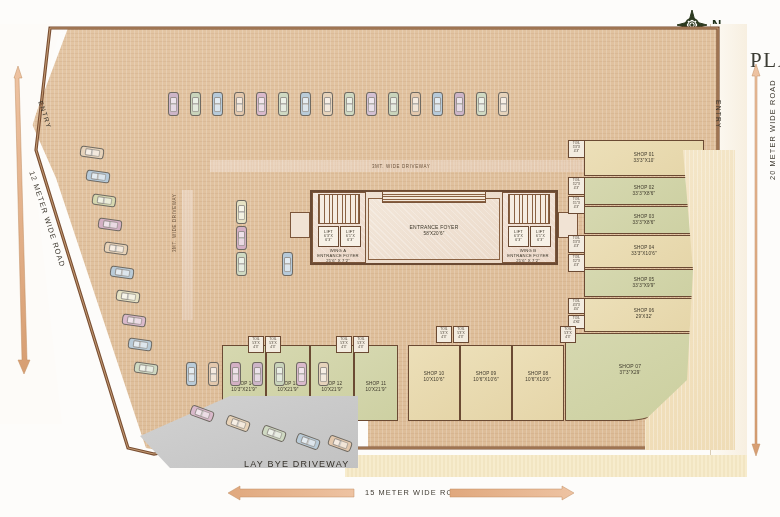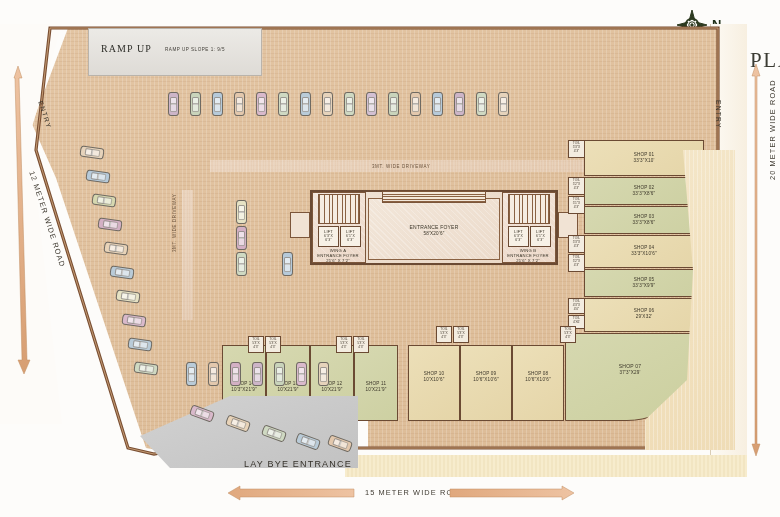--- a/index.html
+++ b/index.html
@@ -93,24 +93,20 @@
   <div class="whitebuf" style="left:0;top:24px;width:70px;height:430px;
               clip-path:polygon(0 0, 62px 0, 30px 110px, 62px 400px, 0 400px);background:#fdfbf8;"></div>
 
   <div style="position:absolute;left:8px;top:24px;width:740px;height:450px;pointer-events:none;">
     <svg width="740" height="450" viewBox="0 0 740 450">
       <polygon points="42,4 710,4 710,400 660,424 342,424 342,396 322,396 146,430 120,424 28,126" fill="none" stroke="#7a4f33" stroke-width="3.2"></polygon>
       <polygon points="42,4 710,4 710,400 660,424 342,424 342,396 322,396 146,430 120,424 28,126" fill="none" stroke="#c49b73" stroke-width="1"></polygon>
     </svg>
   </div>
 
-  <div class="ramp">
-    <div class="t1">RAMP UP</div>
-    <div class="t2">RAMP UP SLOPE 1: 9/5</div>
-  </div>
 
   <div class="hatch" style="left:210px;top:160px;width:400px;height:12px;opacity:.55;"></div>
   <div class="drivelabel" style="left:372px;top:164px;">3MT. WIDE DRIVEWAY</div>
 
   <div class="hatch" style="left:182px;top:190px;width:11px;height:130px;opacity:.55;"></div>
   <div class="drivelabel" style="left:172px;top:252px;transform:rotate(-90deg);transform-origin:left top;">3MT. WIDE DRIVEWAY</div>
 
   <div class="room" style="left:310px;top:190px;width:248px;height:75px;background:linear-gradient(150deg,#f0e2d4,#e9d7c5);border-width:2px;"></div>
 
   <div style="position:absolute;left:368px;top:198px;width:132px;height:62px;
@@ -226,21 +222,21 @@
   <div class="toilet" style="left:265px;top:336px;width:16px;height:17px;">TOIL<br>5'3"X<br>4'3"</div>
   <div class="toilet" style="left:336px;top:336px;width:16px;height:17px;">TOIL<br>5'3"X<br>4'3"</div>
   <div class="toilet" style="left:353px;top:336px;width:16px;height:17px;">TOIL<br>5'3"X<br>4'3"</div>
   <div class="toilet" style="left:436px;top:326px;width:16px;height:17px;">TOIL<br>5'3"X<br>4'3"</div>
   <div class="toilet" style="left:453px;top:326px;width:16px;height:17px;">TOIL<br>5'3"X<br>4'3"</div>
   <div class="toilet" style="left:560px;top:326px;width:16px;height:17px;">TOIL<br>5'3"X<br>4'3"</div>
 
   <div style="position:absolute;left:140px;top:396px;width:218px;height:72px;
               background:linear-gradient(160deg,#d2d2d2,#c2c2c2);
               clip-path:polygon(90px 0, 218px 0, 218px 72px, 30px 72px, 0 40px);"></div>
-  <div class="laybye">LAY BYE ENTRANCE</div>
+  <div class="laybye">LAY BYE DRIVEWAY</div>
 
   <div>
     <div class="car" style="left:168px;top:92px;background:#cdb5c8;"></div>
     <div class="car" style="left:190px;top:92px;background:#c9d4bb;"></div>
     <div class="car" style="left:212px;top:92px;background:#b6cada;"></div>
     <div class="car" style="left:234px;top:92px;background:#e3c8ad;"></div>
     <div class="car" style="left:256px;top:92px;background:#d9b9cb;"></div>
     <div class="car" style="left:278px;top:92px;background:#cfd9c2;"></div>
     <div class="car" style="left:300px;top:92px;background:#b9cbd8;"></div>
     <div class="car" style="left:322px;top:92px;background:#e6d3bb;"></div>

